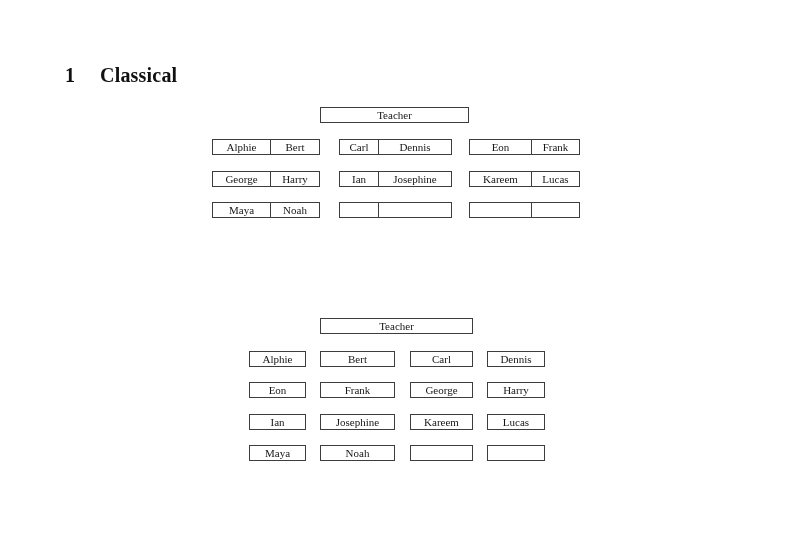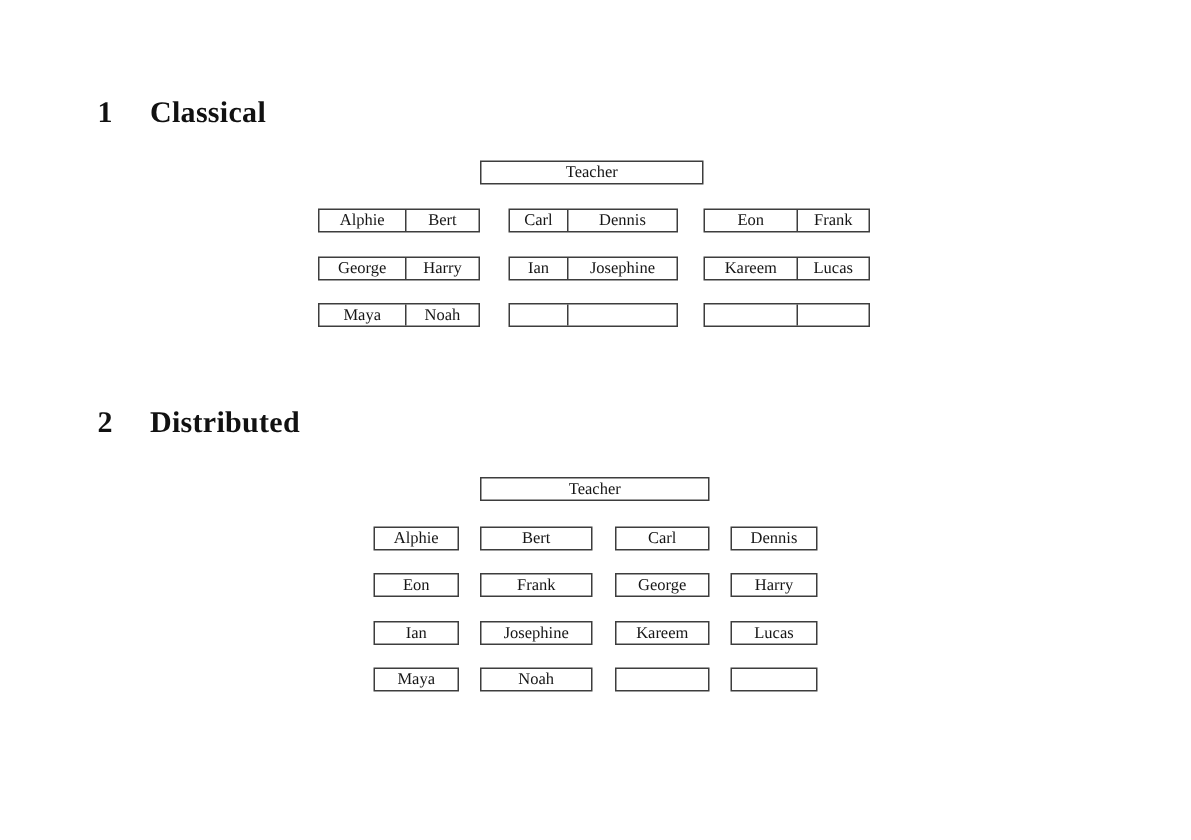--- a/index.html
+++ b/index.html
@@ -146,23 +146,20 @@
     <div class="desk s1c2 s1r3">
       <span class="cell left boxtext"></span>
       <span class="cell right boxtext"></span>
     </div>
     <div class="desk s1c3 s1r3">
       <span class="cell left boxtext"></span>
       <span class="cell right boxtext"></span>
     </div>
   </div>
 
-  <div class="heading" id="heading-2">
-    <span class="sec-num">2</span><span class="sec-title">Distributed</span>
-  </div>
 
   <div>
     <div class="teacher-box boxtext" id="teacher-2">Teacher</div>
 
     <div class="seat boxtext s2c1 s2r1">Alphie</div>
     <div class="seat boxtext s2c2 s2r1">Bert</div>
     <div class="seat boxtext s2c3 s2r1">Carl</div>
     <div class="seat boxtext s2c4 s2r1">Dennis</div>
 
     <div class="seat boxtext s2c1 s2r2">Eon</div>

